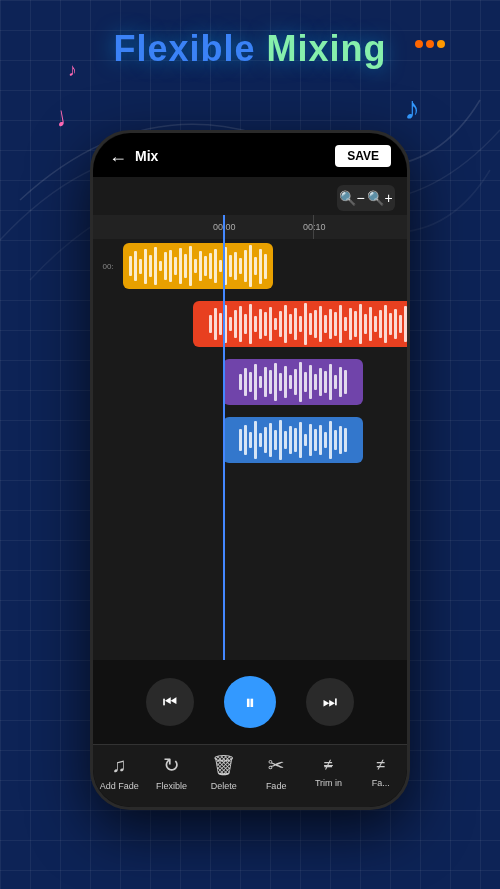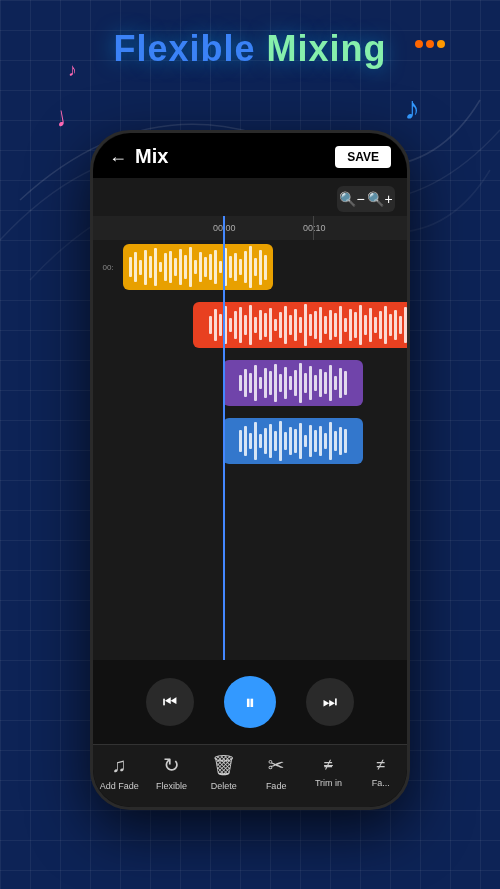--- a/index.html
+++ b/index.html
@@ -118,21 +118,21 @@
       display: flex;
       align-items: center;
       gap: 8px;
     }
     .back-arrow {
       color: #fff;
       font-size: 18px;
     }
     .screen-title {
       color: #fff;
-      font-size: 20px;
+      font-size: 14px;
       font-weight: 700;
     }
     .save-btn {
       background: #fff;
       color: #000;
       font-size: 12px;
       font-weight: 900;
       padding: 4px 12px;
       border-radius: 4px;
       border: none;

